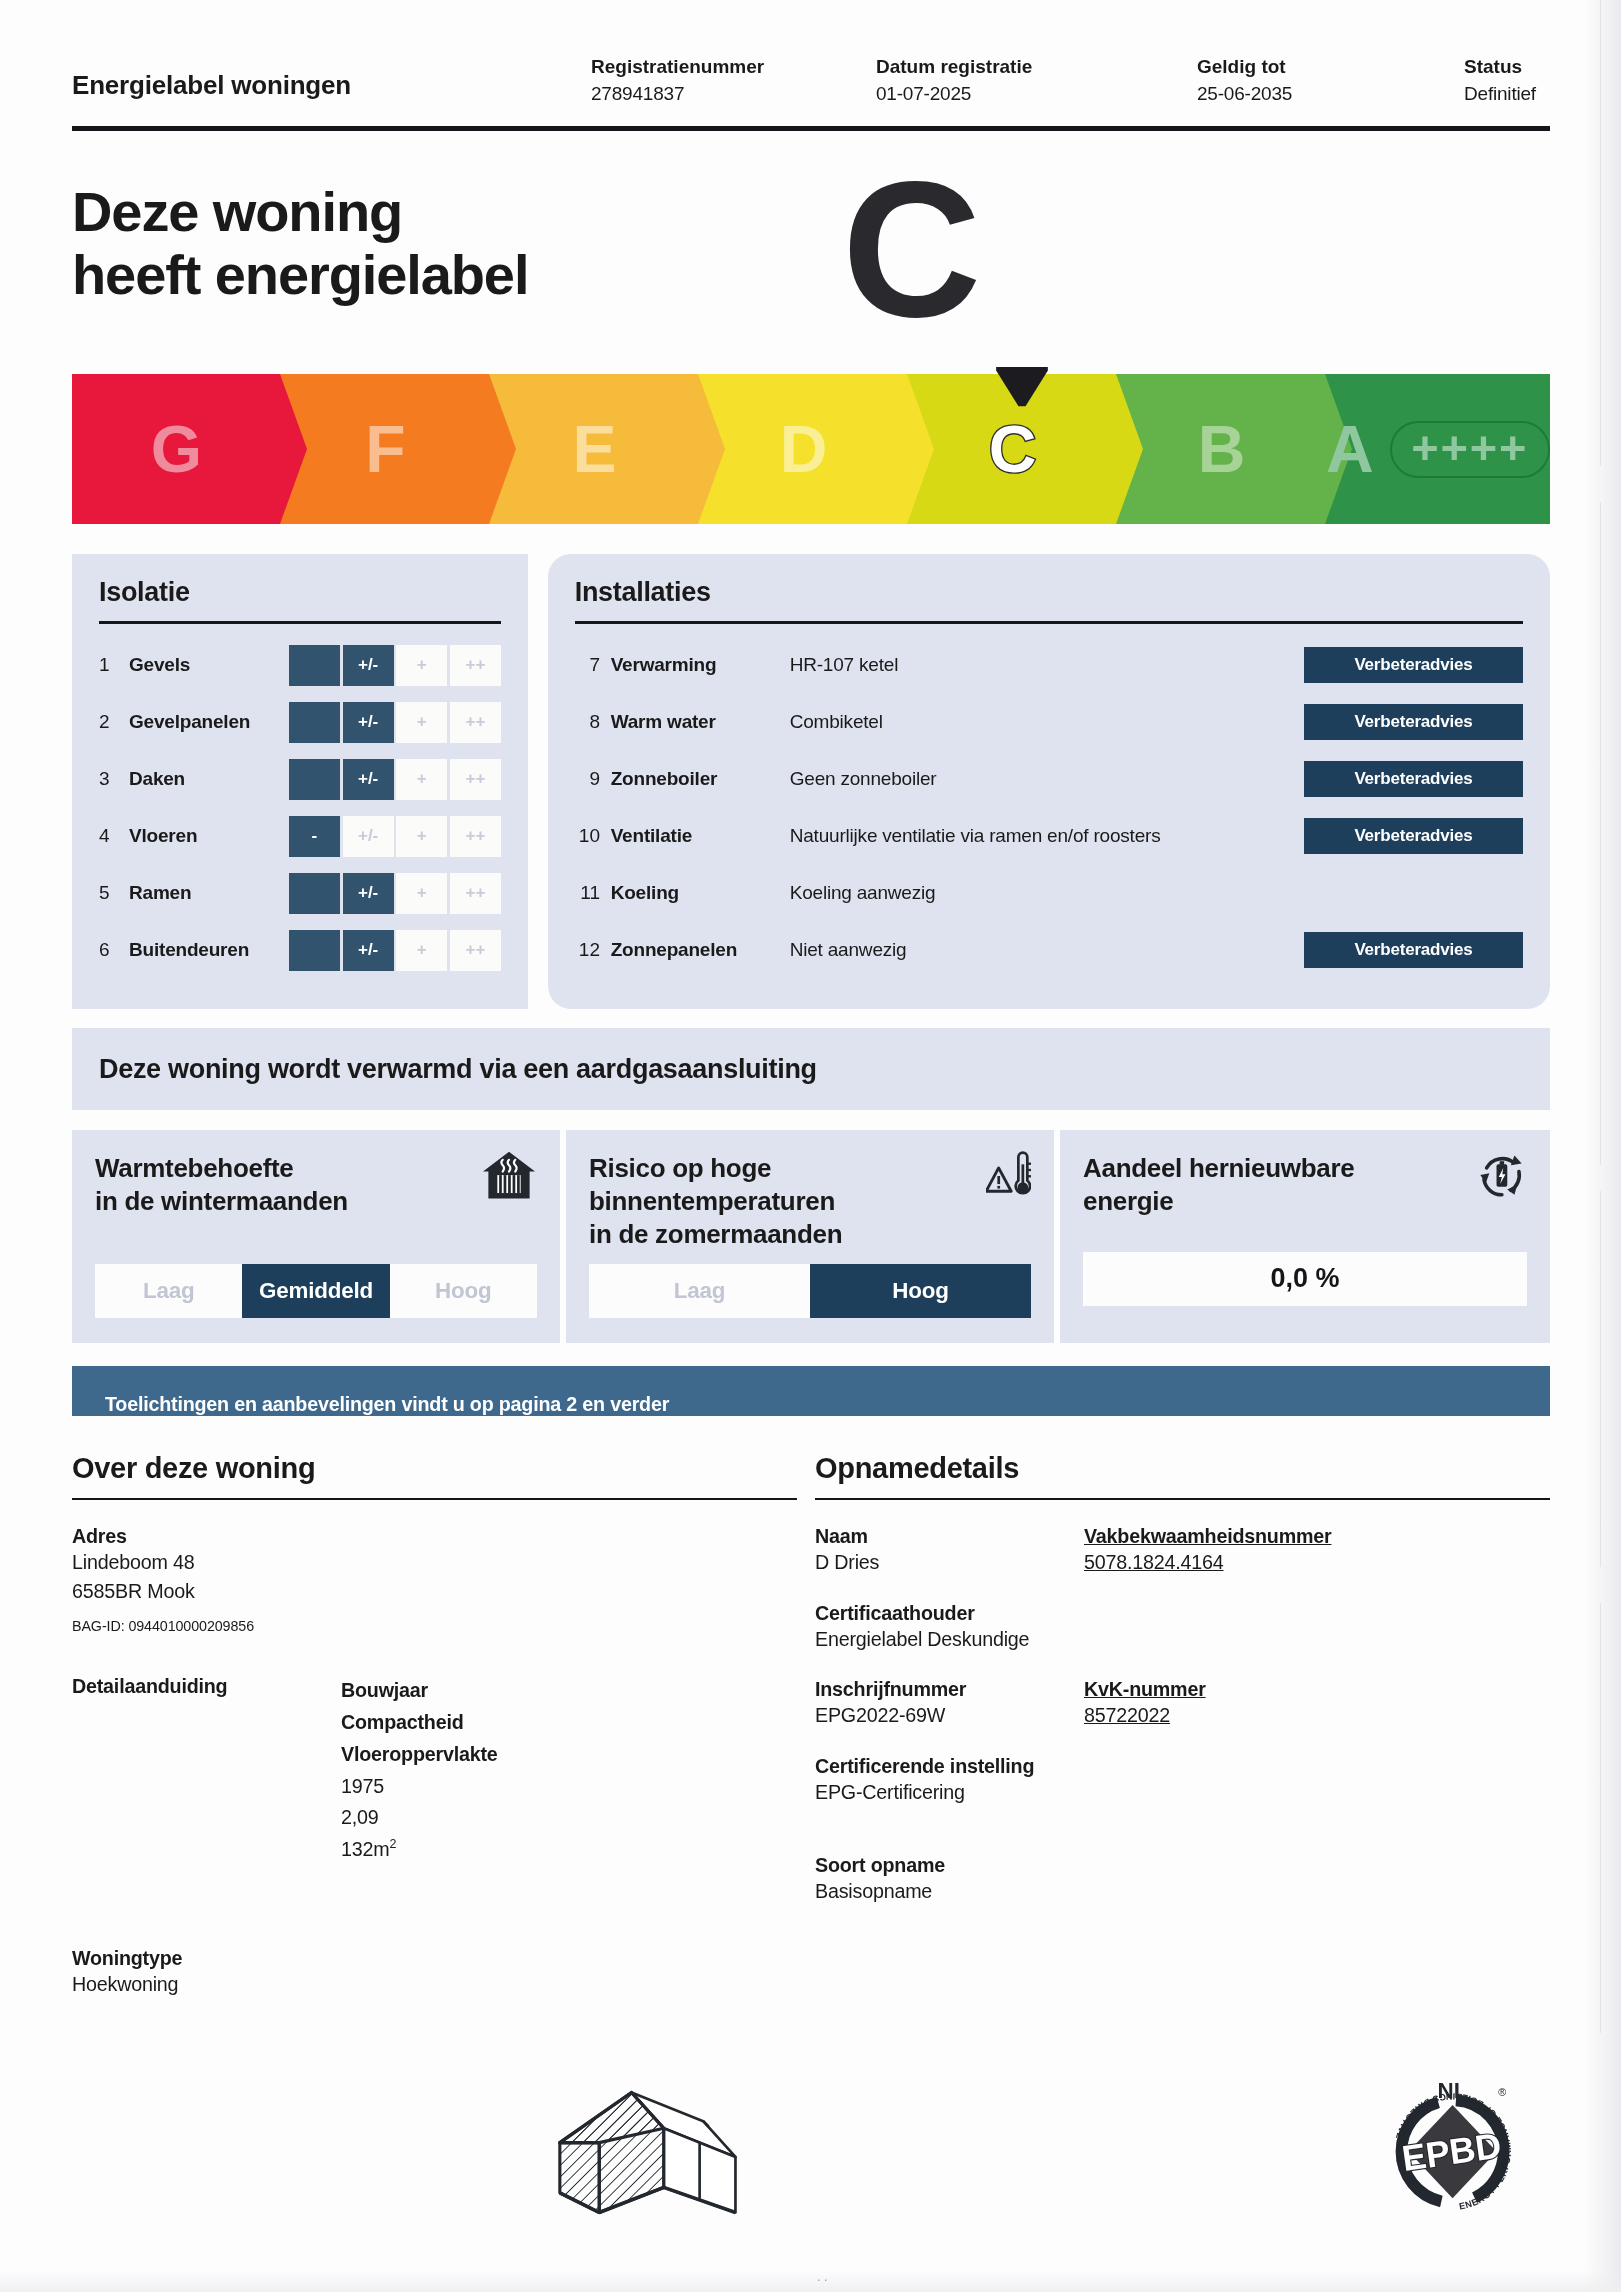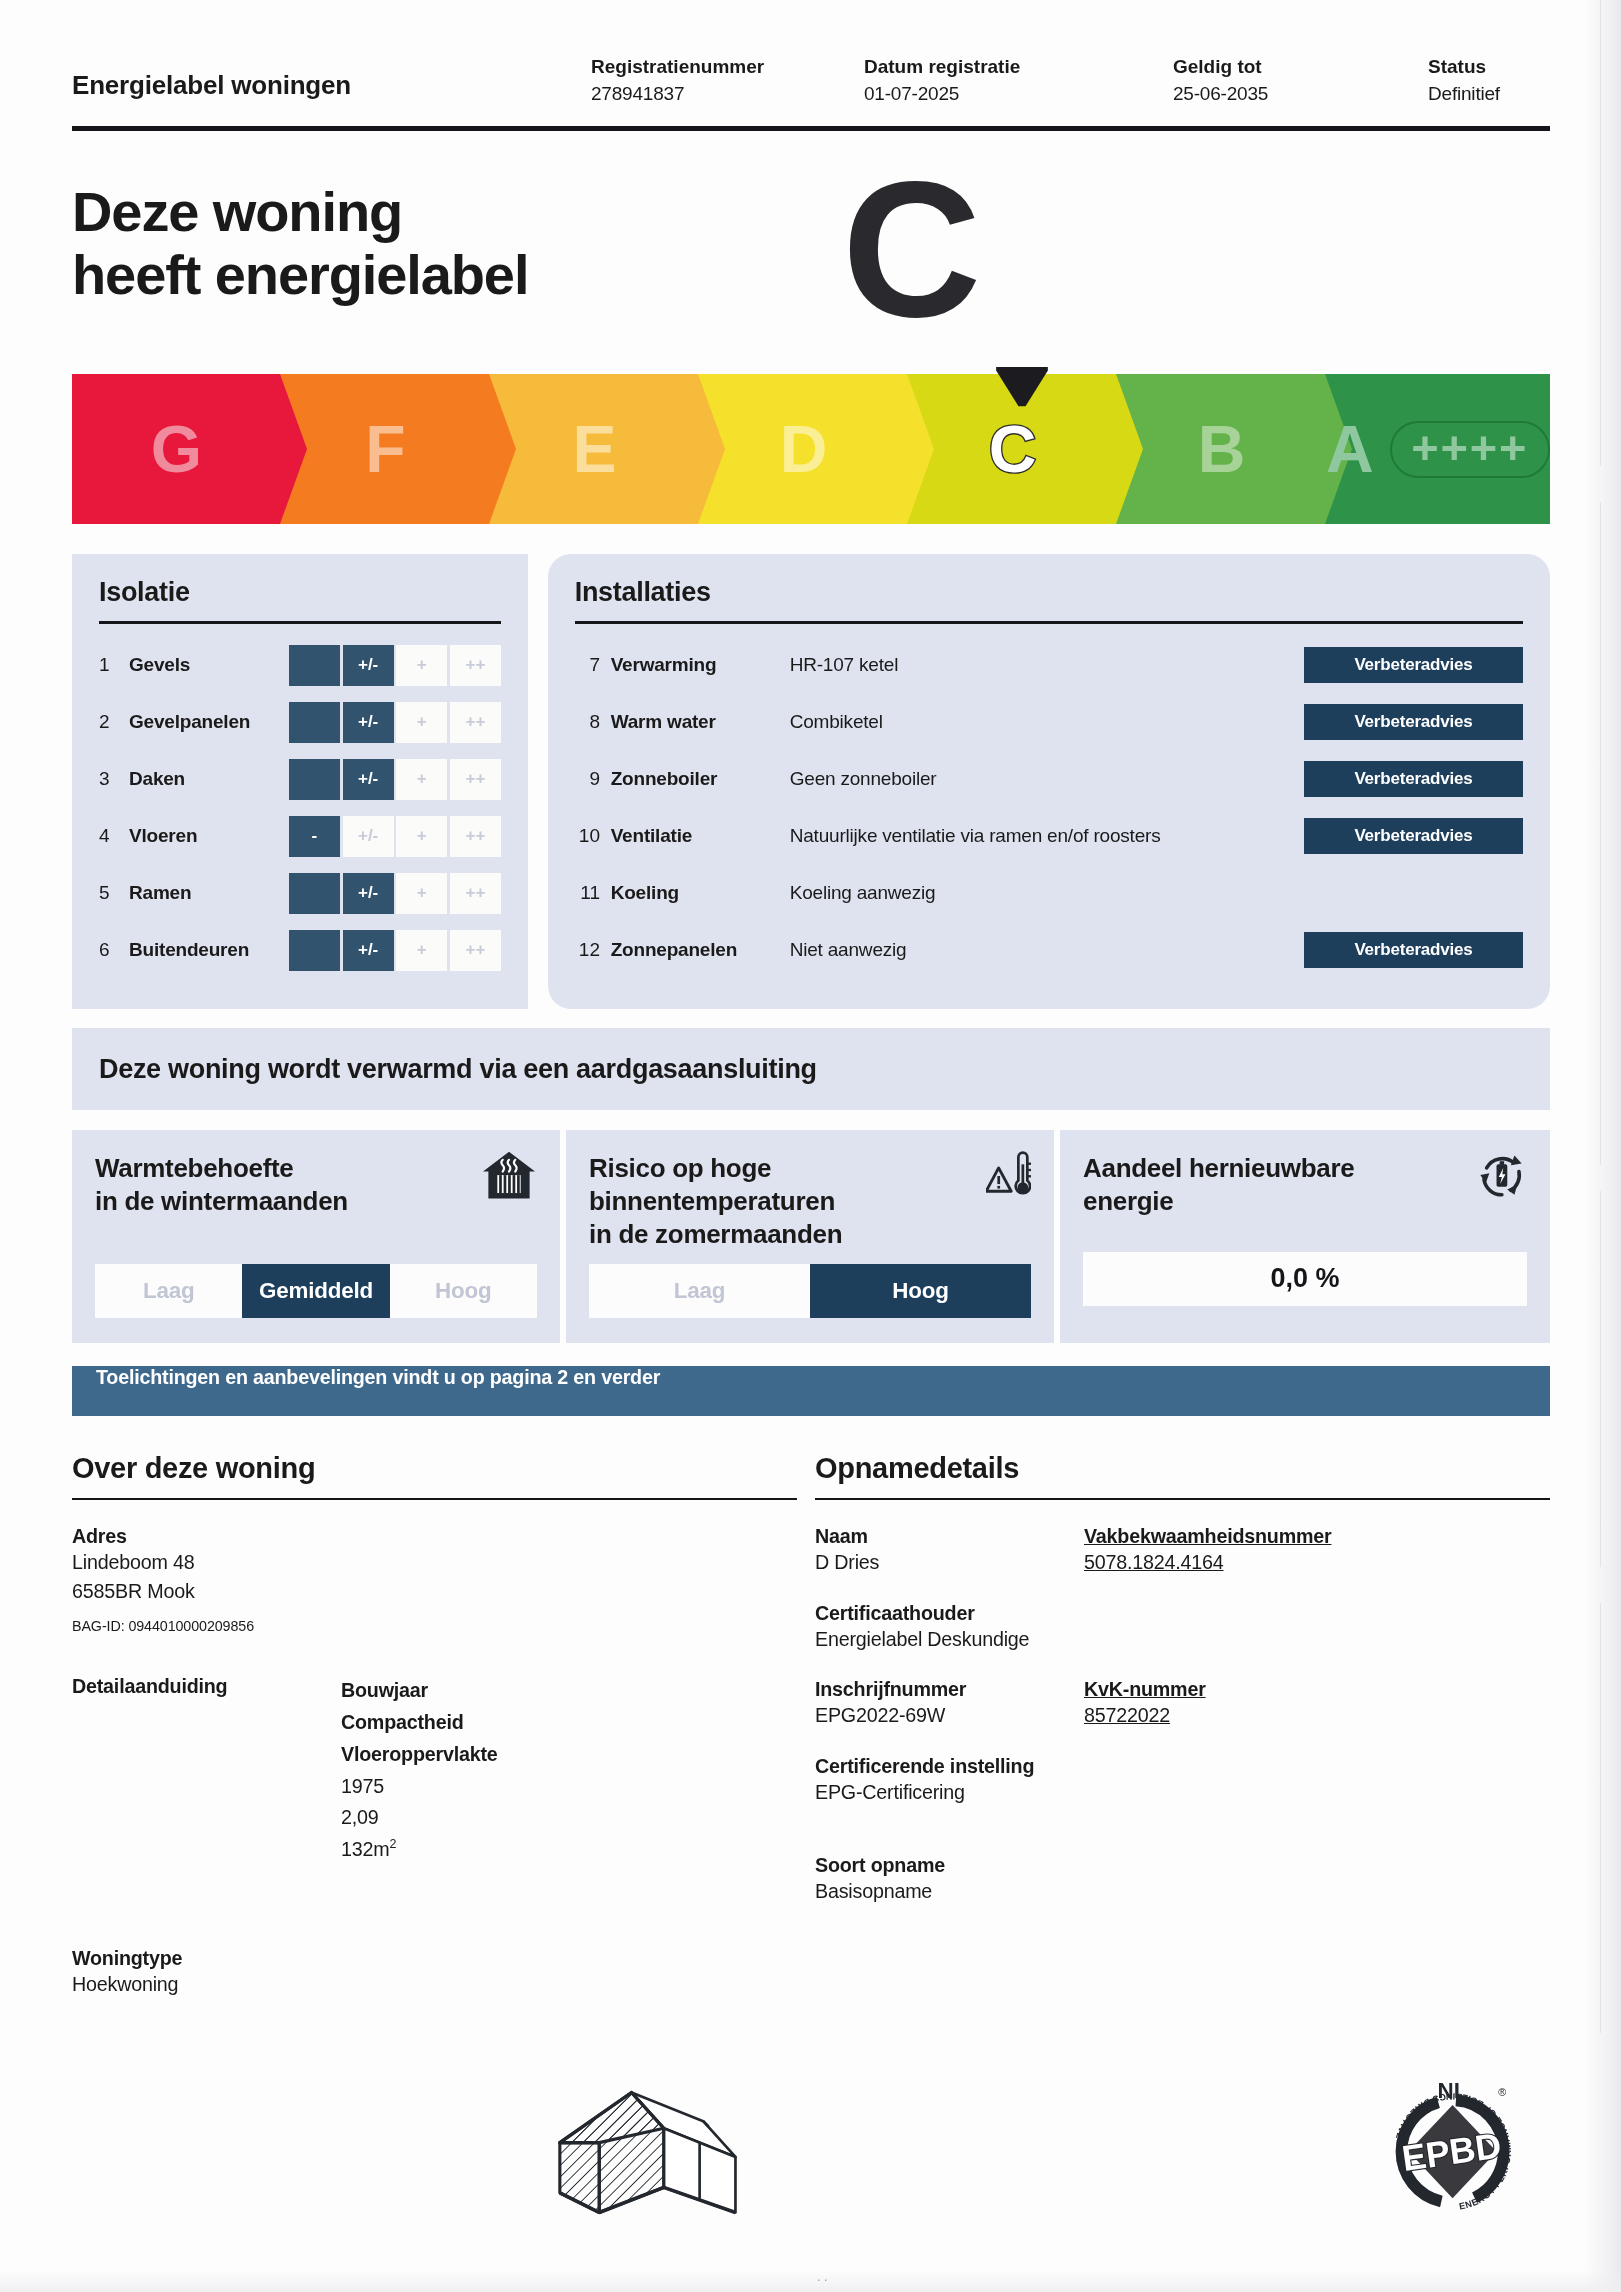--- a/index.html
+++ b/index.html
@@ -31,21 +31,21 @@
   }
 
   .content { position: absolute; left: 72px; top: 0; width: 1478px; }
 
   
   .header { display: flex; align-items: flex-start; padding-top: 54px; }
   .hdr-title {
     font-size: 26px; font-weight: bold; letter-spacing: -0.2px;
     width: 519px; padding-top: 16px;
   }
-  .hdr-cols { display: flex; flex: 1; }
+  .hdr-cols { display: flex; flex: 1; gap: 12px; }
   .hdr-col { }
   .hdr-col.c1 { width: 273px; }
   .hdr-col.c2 { width: 309px; }
   .hdr-col.c3 { width: 255px; }
   .hdr-col.c4 { width: auto; }
   .hdr-label { font-size: 19px; font-weight: bold; line-height: 1.35; }
   .hdr-value { font-size: 19px; font-weight: normal; line-height: 1.5; letter-spacing: -0.2px; }
   .hdr-rule { height: 4.5px; background: #15161a; margin-top: 18px; width: 1478px; }
 
   
@@ -148,21 +148,21 @@
   .opt.on { background: #1d3f5c; color: #ffffff; }
   .value-box {
     height: 54px; background: #fcfcfc; display: flex;
     align-items: center; justify-content: center;
     font-size: 27px; font-weight: bold; color: #15161a;
   }
 
   
   .notebar {
     margin-top: 23px; height: 50px; background: #3f688d; color: #ffffff;
-    display: flex; align-items: flex-start; padding-left: 24px;
+    display: flex; align-items: flex-end; padding-left: 33px;
     font-size: 19.7px; font-weight: bold; letter-spacing: -0.2px;
   }
 
   
   .bottom { display: flex; margin-top: 36px; gap: 18px; }
   .bcol { }
   .bcol.left { width: 725px; }
   .bcol.right { flex: 1; }
   .bcol h2 { font-size: 29px; font-weight: bold; letter-spacing: -0.3px; }
   .bcol-rule { height: 2.7px; background: #15161a; margin-top: 12.5px; }

